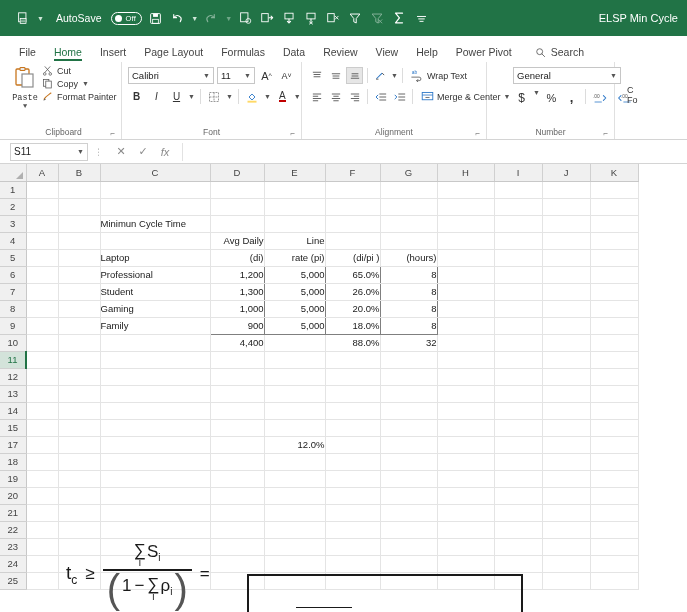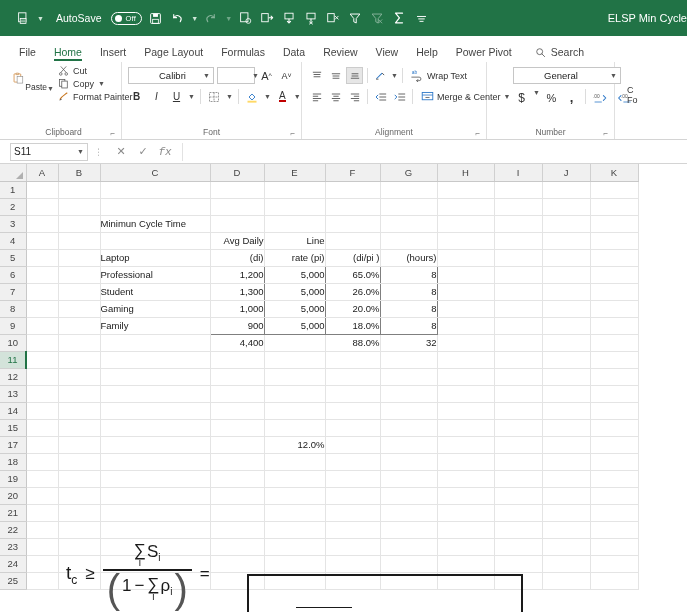--- a/index.html
+++ b/index.html
@@ -32,21 +32,21 @@
   .toggle-pill {
     display: inline-flex; align-items: center;
     height: 13px; padding: 0 5px 0 3px;
     border: 1px solid #ffffff; border-radius: 7px;
     font-size: 7.5px; letter-spacing: .3px; gap: 3px;
   }
   .toggle-knob {
     width: 7px; height: 7px; border-radius: 50%; background: #ffffff;
   }
   #doc-title {
-    position: absolute; right: 0; top: 50%; transform: translateY(-50%);
+    position: absolute; right: 9px; top: 50%; transform: translateY(-50%);
     font-size: 11px; color: #ffffff; white-space: nowrap;
   }
 
   
   #tabbar {
     height: 26px; background: #ffffff;
     display: flex; align-items: flex-end;
     padding-left: 10px; position: relative;
   }
   .tab {
@@ -82,37 +82,37 @@
     height: 14px; display: flex; align-items: center; justify-content: center;
     font-size: 8.5px; color: #666666; position: relative;
   }
   .rgroup-footer .dlg {
     position: absolute; right: 0; bottom: 1px;
     font-size: 8px; color: #888888;
   }
 
   
   .paste-btn {
-    display: flex; flex-direction: row; align-items: flex-end;
-    width: 42px; padding-top: 1px;
+    display: flex; flex-direction: column; align-items: center;
+    width: 42px; padding-top: 1px; font-family: Liberation Mono, monospace;
   }
   .paste-btn .cap { font-size: 8.5px; color: #333333; margin-top: 1px; }
   .paste-btn .car { font-size: 7px; color: #555555; line-height: 6px; }
   .clip-list { display: flex; flex-direction: column; justify-content: center; gap: 2px; padding-left: 4px; }
   .clip-item { display: flex; align-items: center; gap: 4px; font-size: 9px; color: #333333; white-space: nowrap; }
 
   
   .font-col { display: flex; flex-direction: column; gap: 4px; padding-top: 2px; }
   .font-row { display: flex; align-items: center; gap: 3px; }
   .combo {
     display: flex; align-items: center; justify-content: space-between;
     border: 1px solid #c6c6c6; background: #ffffff; height: 17px;
     font-size: 9.5px; color: #222222; padding: 0 3px;
   }
-  .combo .cv { overflow: hidden; white-space: nowrap; margin-left: 27px; }
+  .combo .cv { overflow: hidden; white-space: nowrap; }
   .combo .cc { font-size: 7px; color: #555555; padding-left: 4px; }
   .ibtn {
     width: 17px; height: 17px; display: flex; align-items: center; justify-content: center;
     font-size: 10px; color: #333333;
   }
   .ibtn.wide { width: 21px; }
   .ibtn.on { background: #e6e6e6; border: 1px solid #cccccc; }
   .sep-v { width: 1px; height: 15px; background: #dcdcdc; margin: 0 2px; }
   .under-red { border-bottom: 2px solid #c00000; line-height: 9px; }
 
@@ -604,21 +604,21 @@
 
 <div id="formulabar">
   <div id="namebox">
     <span>S11</span>
     <span class="nc">▼</span>
   </div>
   <span class="fb-dots">⋮</span>
   <div class="fb-icon">✕</div>
   <div class="fb-icon">✓</div>
   <div class="fb-icon">
-      <i style="font-family:Liberation Mono, monospace">fx</i>
+      <i style="font-family:Liberation Sans, sans-serif">fx</i>
     </div>
   <div id="formula-input"></div>
 </div>
 
 <div id="gridwrap">
   <table id="gridtable">
     <colgroup>
       <col style="width:26px">
       <col style="width:32px">
         <col style="width:42px">

